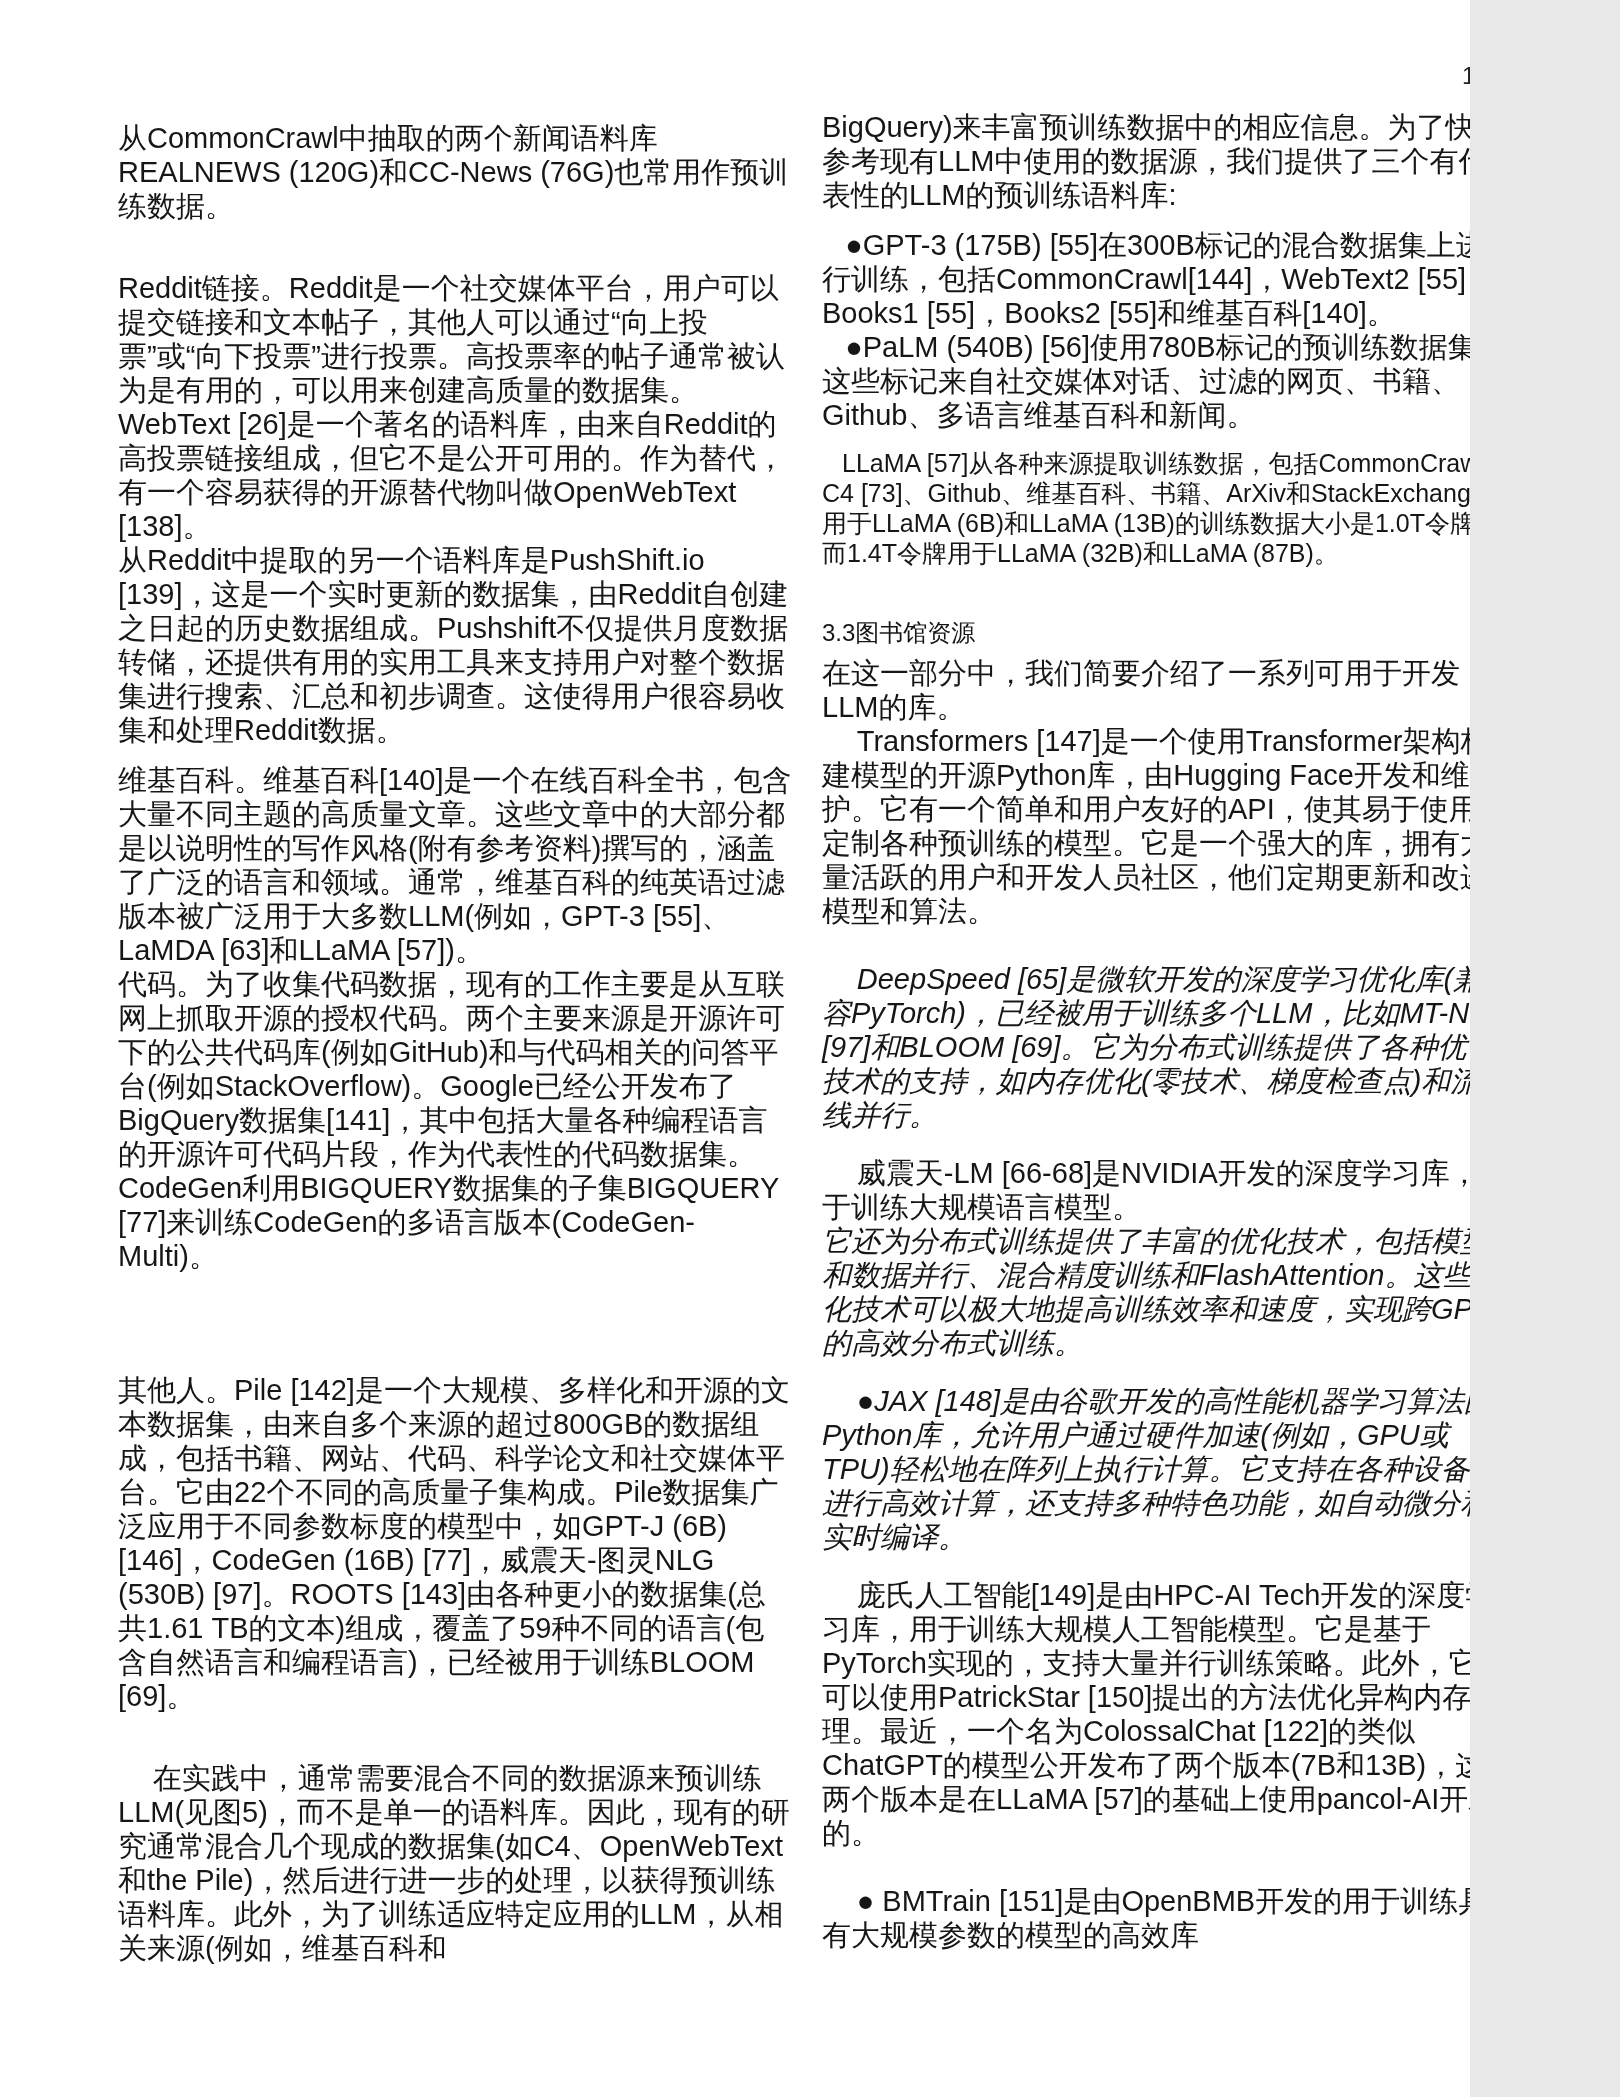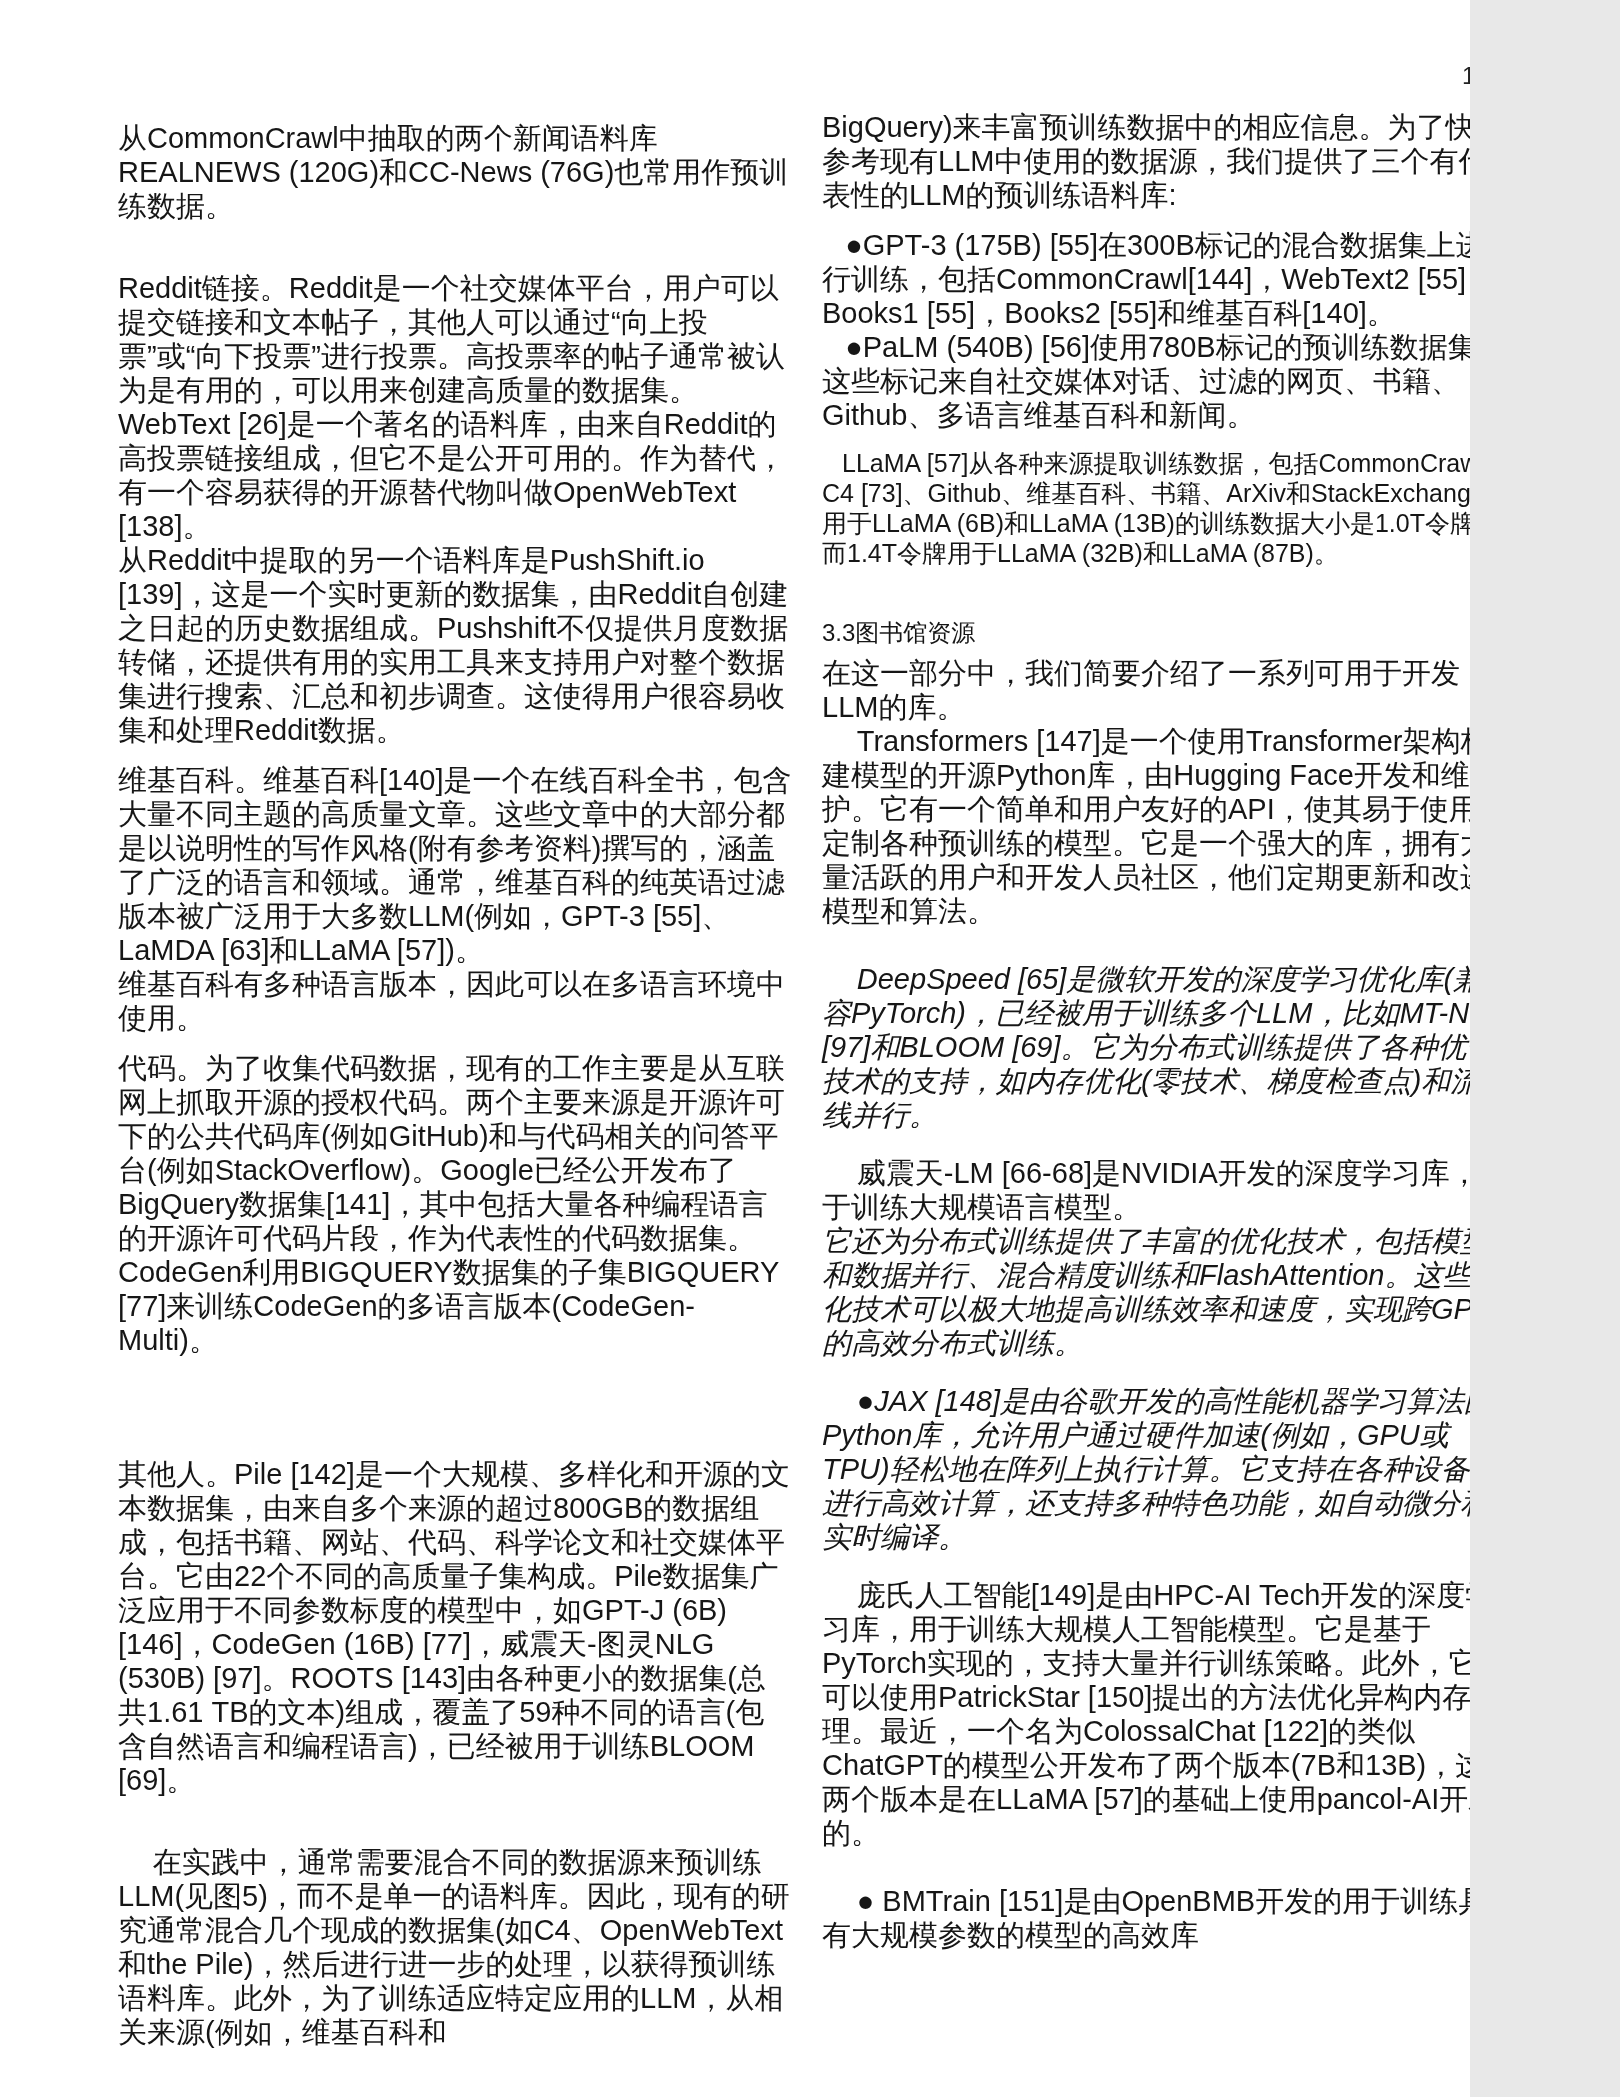--- a/index.html
+++ b/index.html
@@ -61,21 +61,20 @@
 
 <div class="page">
 
   <div class="page-number">12</div>
 
   <div class="col col-left">
     <p class="para mb-xl">从CommonCrawl中抽取的两个新闻语料库REALNEWS (120G)和CC-News (76G)也常用作预训练数据。</p>
     <p class="para mb-0">Reddit链接。Reddit是一个社交媒体平台，用户可以提交链接和文本帖子，其他人可以通过“向上投票”或“向下投票”进行投票。高投票率的帖子通常被认为是有用的，可以用来创建高质量的数据集。WebText [26]是一个著名的语料库，由来自Reddit的高投票链接组成，但它不是公开可用的。作为替代，有一个容易获得的开源替代物叫做OpenWebText [138]。</p>
     <p class="para mb-sm">从Reddit中提取的另一个语料库是PushShift.io [139]，这是一个实时更新的数据集，由Reddit自创建之日起的历史数据组成。Pushshift不仅提供月度数据转储，还提供有用的实用工具来支持用户对整个数据集进行搜索、汇总和初步调查。这使得用户很容易收集和处理Reddit数据。</p>
     <p class="para mb-0">维基百科。维基百科[140]是一个在线百科全书，包含大量不同主题的高质量文章。这些文章中的大部分都是以说明性的写作风格(附有参考资料)撰写的，涵盖了广泛的语言和领域。通常，维基百科的纯英语过滤版本被广泛用于大多数LLM(例如，GPT-3 [55]、LaMDA [63]和LLaMA [57])。</p>
-    <p class="para mb-sm">维基百科有多种语言版本，因此可以在多语言环境中使用。</p>
     <p class="para mb-xxl">代码。为了收集代码数据，现有的工作主要是从互联网上抓取开源的授权代码。两个主要来源是开源许可下的公共代码库(例如GitHub)和与代码相关的问答平台(例如StackOverflow)。Google已经公开发布了BigQuery数据集[141]，其中包括大量各种编程语言的开源许可代码片段，作为代表性的代码数据集。CodeGen利用BIGQUERY数据集的子集BIGQUERY [77]来训练CodeGen的多语言版本(CodeGen-Multi)。</p>
     <p class="para mb-xl">其他人。Pile [142]是一个大规模、多样化和开源的文本数据集，由来自多个来源的超过800GB的数据组成，包括书籍、网站、代码、科学论文和社交媒体平台。它由22个不同的高质量子集构成。Pile数据集广泛应用于不同参数标度的模型中，如GPT-J (6B) [146]，CodeGen (16B) [77]，威震天-图灵NLG (530B) [97]。ROOTS [143]由各种更小的数据集(总共1.61 TB的文本)组成，覆盖了59种不同的语言(包含自然语言和编程语言)，已经被用于训练BLOOM [69]。</p>
     <p class="para indent mb-0">在实践中，通常需要混合不同的数据源来预训练LLM(见图5)，而不是单一的语料库。因此，现有的研究通常混合几个现成的数据集(如C4、OpenWebText和the Pile)，然后进行进一步的处理，以获得预训练语料库。此外，为了训练适应特定应用的LLM，从相关来源(例如，维基百科和</p>
   </div>
 
   <div class="col col-right">
     <p class="para mb-sm">BigQuery)来丰富预训练数据中的相应信息。为了快速参考现有LLM中使用的数据源，我们提供了三个有代表性的LLM的预训练语料库:</p>
     <p class="para indent-sm mb-0">●GPT-3 (175B) [55]在300B标记的混合数据集上进行训练，包括CommonCrawl[144]，WebText2 [55]，Books1 [55]，Books2 [55]和维基百科[140]。</p>
     <p class="para indent-sm mb-sm">●PaLM (540B) [56]使用780B标记的预训练数据集，这些标记来自社交媒体对话、过滤的网页、书籍、Github、多语言维基百科和新闻。</p>
     <p class="para small indent-sm mb-xl">LLaMA [57]从各种来源提取训练数据，包括CommonCrawl、C4 [73]、Github、维基百科、书籍、ArXiv和StackExchange。用于LLaMA (6B)和LLaMA (13B)的训练数据大小是1.0T令牌，而1.4T令牌用于LLaMA (32B)和LLaMA (87B)。</p>

